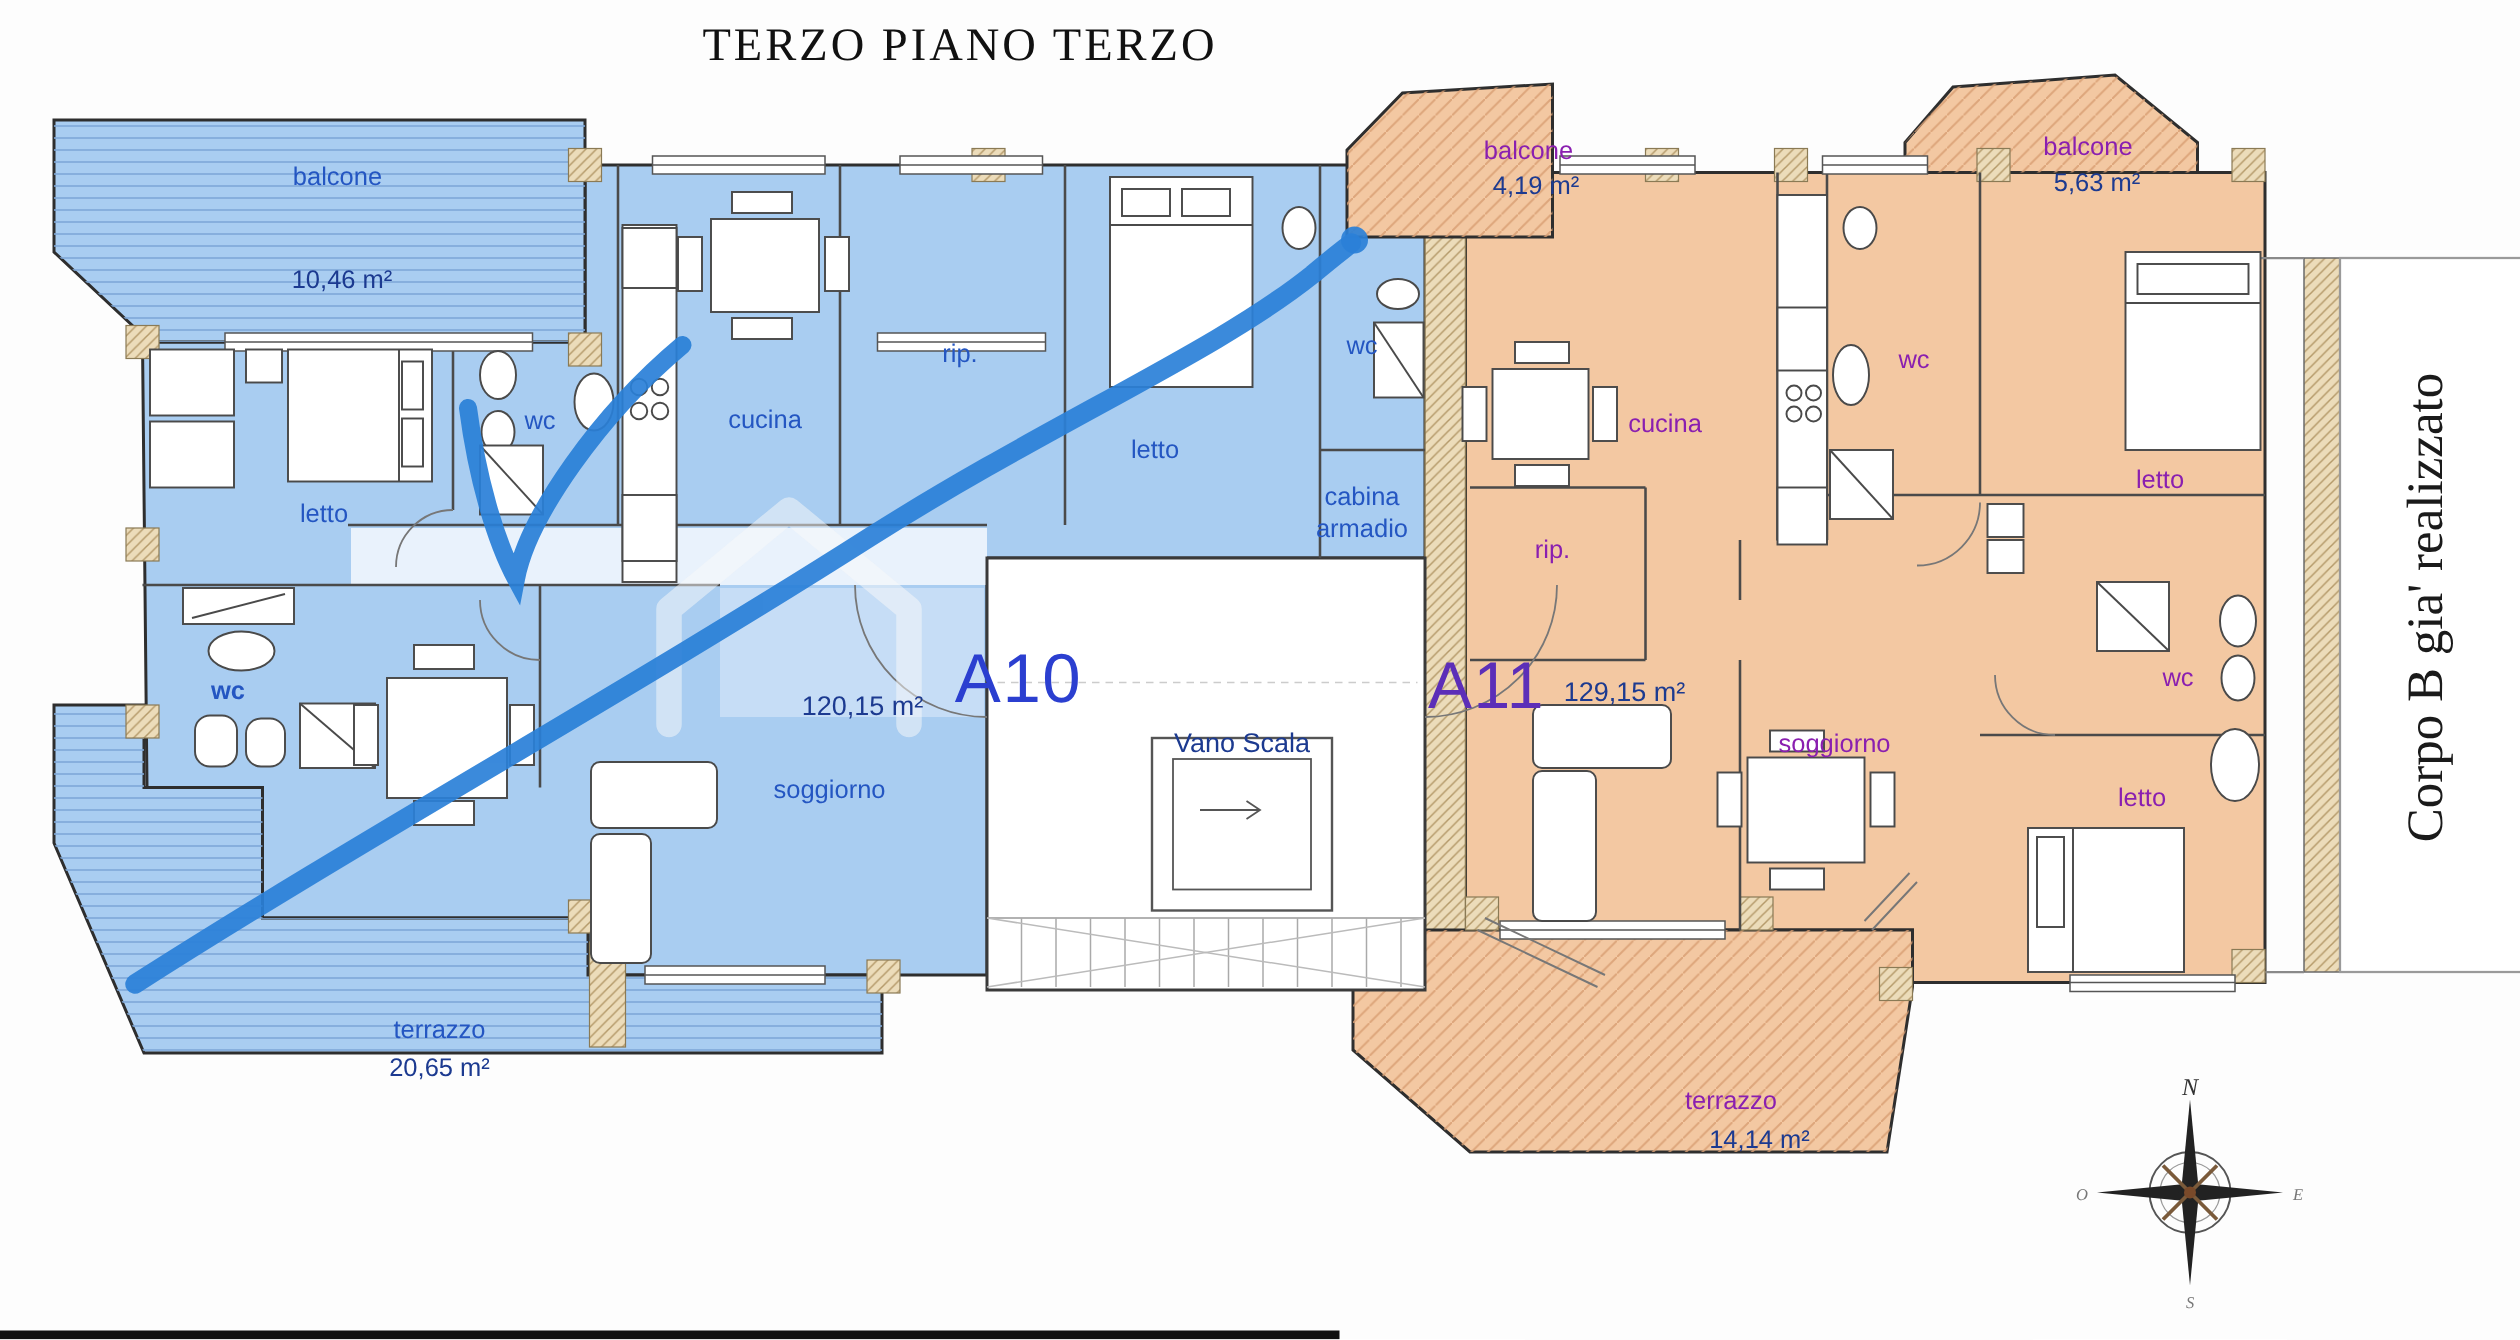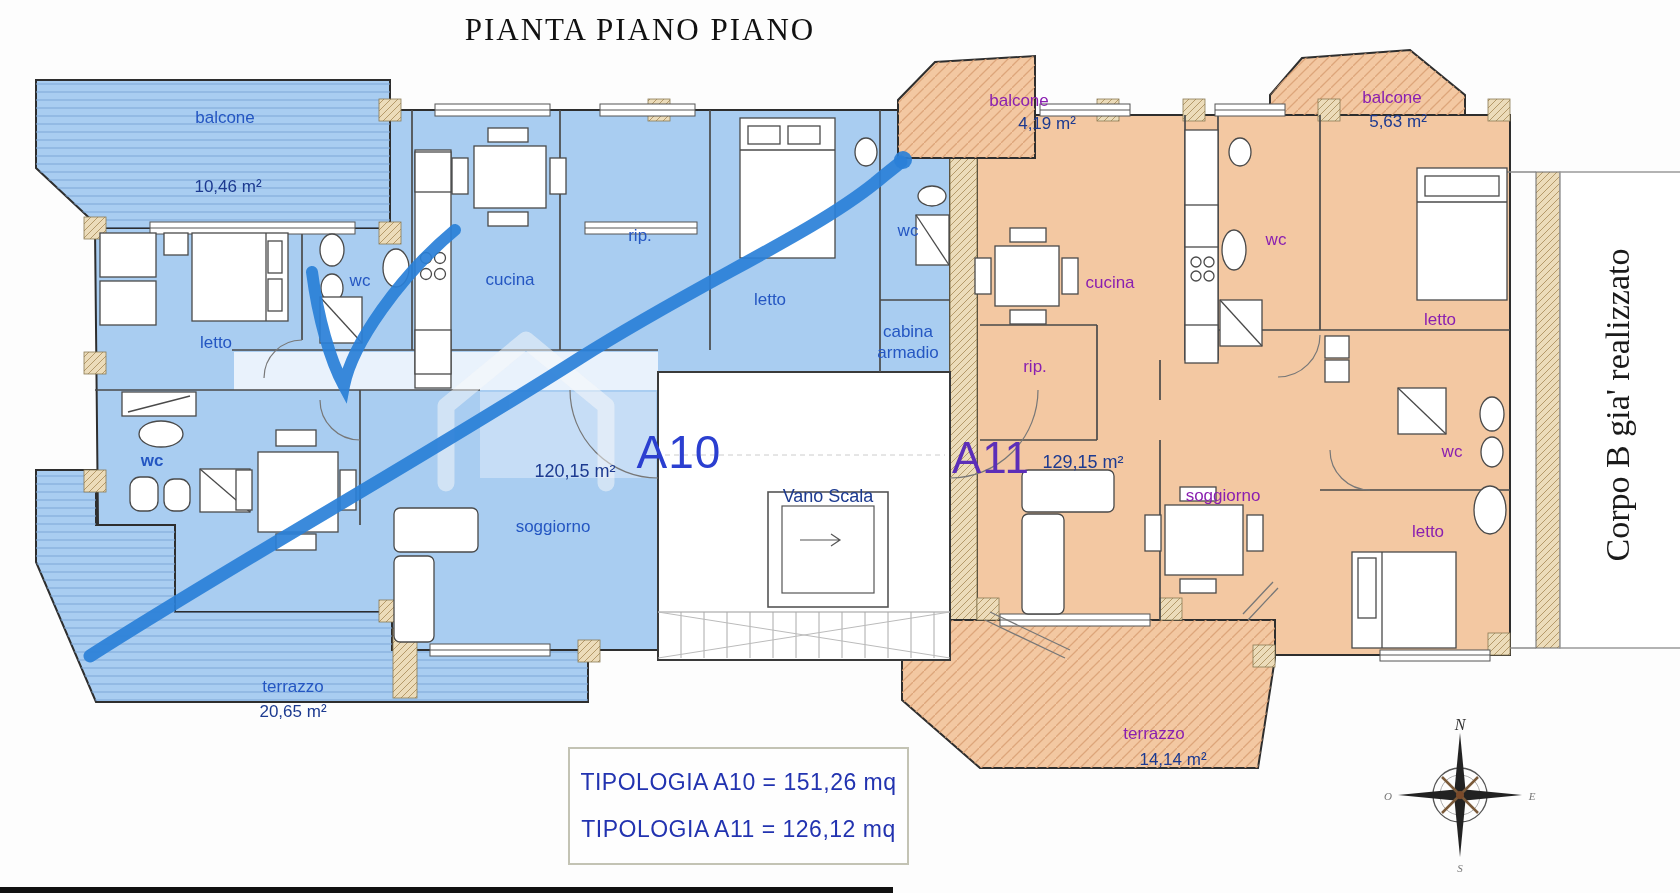--- a/index.html
+++ b/index.html
@@ -38,21 +38,21 @@
     display:flex; flex-direction:column; justify-content:space-evenly; align-items:center;
   }
   #legend-box .legend-line { color:#2233b0; font-size:23px; letter-spacing:0.5px; }
   #bottom-bar { position:absolute; left:0; top:887px; width:893px; height:6px; background:#111; z-index:7; }
 </style>
 </head>
 <body>
 
 <div id="stage">
 
-  <div id="title">PIANTA PIANO PIANO</div>
+  <div id="title">TERZO PIANO TERZO</div>
 
   <svg id="plan" width="1680" height="893" viewBox="0 0 1680 893">
     <defs>
       <pattern id="hatch" width="7" height="7" patternUnits="userSpaceOnUse">
         <rect width="7" height="7" fill="#ecdcba"></rect>
         <path d="M0,7 L7,0 M-1,1 L1,-1 M6,8 L8,6" stroke="#b59a6a" stroke-width="1"></path>
       </pattern>
       <pattern id="hs" width="12" height="8" patternUnits="userSpaceOnUse">
         <path d="M0,4 H12" stroke="#7fa8d8" stroke-width="1.3"></path>
       </pattern>
@@ -281,42 +281,38 @@
   <div class="lbl blue" style="left:908px; top:231px;">wc</div>
   <div class="lbl blue wrap2" style="left:908px; top:342px;">cabina armadio</div>
   <div class="lbl blue" style="left:152px; top:461px; font-weight:bold;">wc</div>
   <div class="lbl blue" style="left:553px; top:527px;">soggiorno</div>
   <div class="lbl blue" style="left:293px; top:687px;">terrazzo</div>
   <div class="lbl navy" style="left:293px; top:712px;">20,65 m²</div>
   <div class="lbl codeA10" style="left:668px; top:452px;margin-left:11px;">A10</div>
   <div class="lbl navy area" style="left:575px; top:471px;">120,15 m²</div>
 
   <div class="lbl purple" style="left:1019px; top:101px;">balcone</div>
-  <div class="lbl navy" style="left:1047px; top:124px;">4,19 m²</div>
+  <div class="lbl navy" style="left:1024px; top:124px;">4,19 m²</div>
   <div class="lbl purple" style="left:1392px; top:98px;">balcone</div>
   <div class="lbl navy" style="left:1398px; top:122px;">5,63 m²</div>
   <div class="lbl purple" style="left:1110px; top:283px;">cucina</div>
   <div class="lbl purple" style="left:1276px; top:240px;">wc</div>
   <div class="lbl purple" style="left:1440px; top:320px;">letto</div>
   <div class="lbl purple" style="left:1035px; top:367px;">rip.</div>
   <div class="lbl purple" style="left:1223px; top:496px;">soggiorno</div>
   <div class="lbl purple" style="left:1452px; top:452px;">wc</div>
   <div class="lbl purple" style="left:1428px; top:532px;">letto</div>
   <div class="lbl purple" style="left:1154px; top:734px;">terrazzo</div>
   <div class="lbl navy" style="left:1158px; top:760px;margin-left:15px;">14,14 m²</div>
   <div class="lbl codeA11" style="left:991px; top:458px;">A11</div>
   <div class="lbl navy area" style="left:1083px; top:462px;">129,15 m²</div>
 
   <div class="lbl navy area" style="left:828px; top:480px;margin-top:16px;">Vano Scala</div>
   <div id="corpoB">Corpo B gia' realizzato</div>
 
-  <div id="legend-box">
-    <div class="legend-line">TIPOLOGIA  A10 = 151,26 mq</div>
-    <div class="legend-line">TIPOLOGIA  A11 = 126,12 mq</div>
-  </div>
 
   <svg id="marker" width="1680" height="893" viewBox="0 0 1680 893">
     <g stroke="#2a80d8" stroke-width="13" fill="none" stroke-linecap="round" opacity="0.92">
       <path d="M90,656 C240,560 420,460 580,358 C700,282 810,235 875,183 C888,172 896,166 901,162"></path>
       <path d="M312,272 C318,318 330,360 344,386 C352,344 400,276 455,230" stroke-width="12"></path>
     </g>
     <circle cx="903" cy="160" r="9" fill="#2a80d8" opacity="0.92"></circle>
   </svg>
 
   <div id="bottom-bar"></div>

